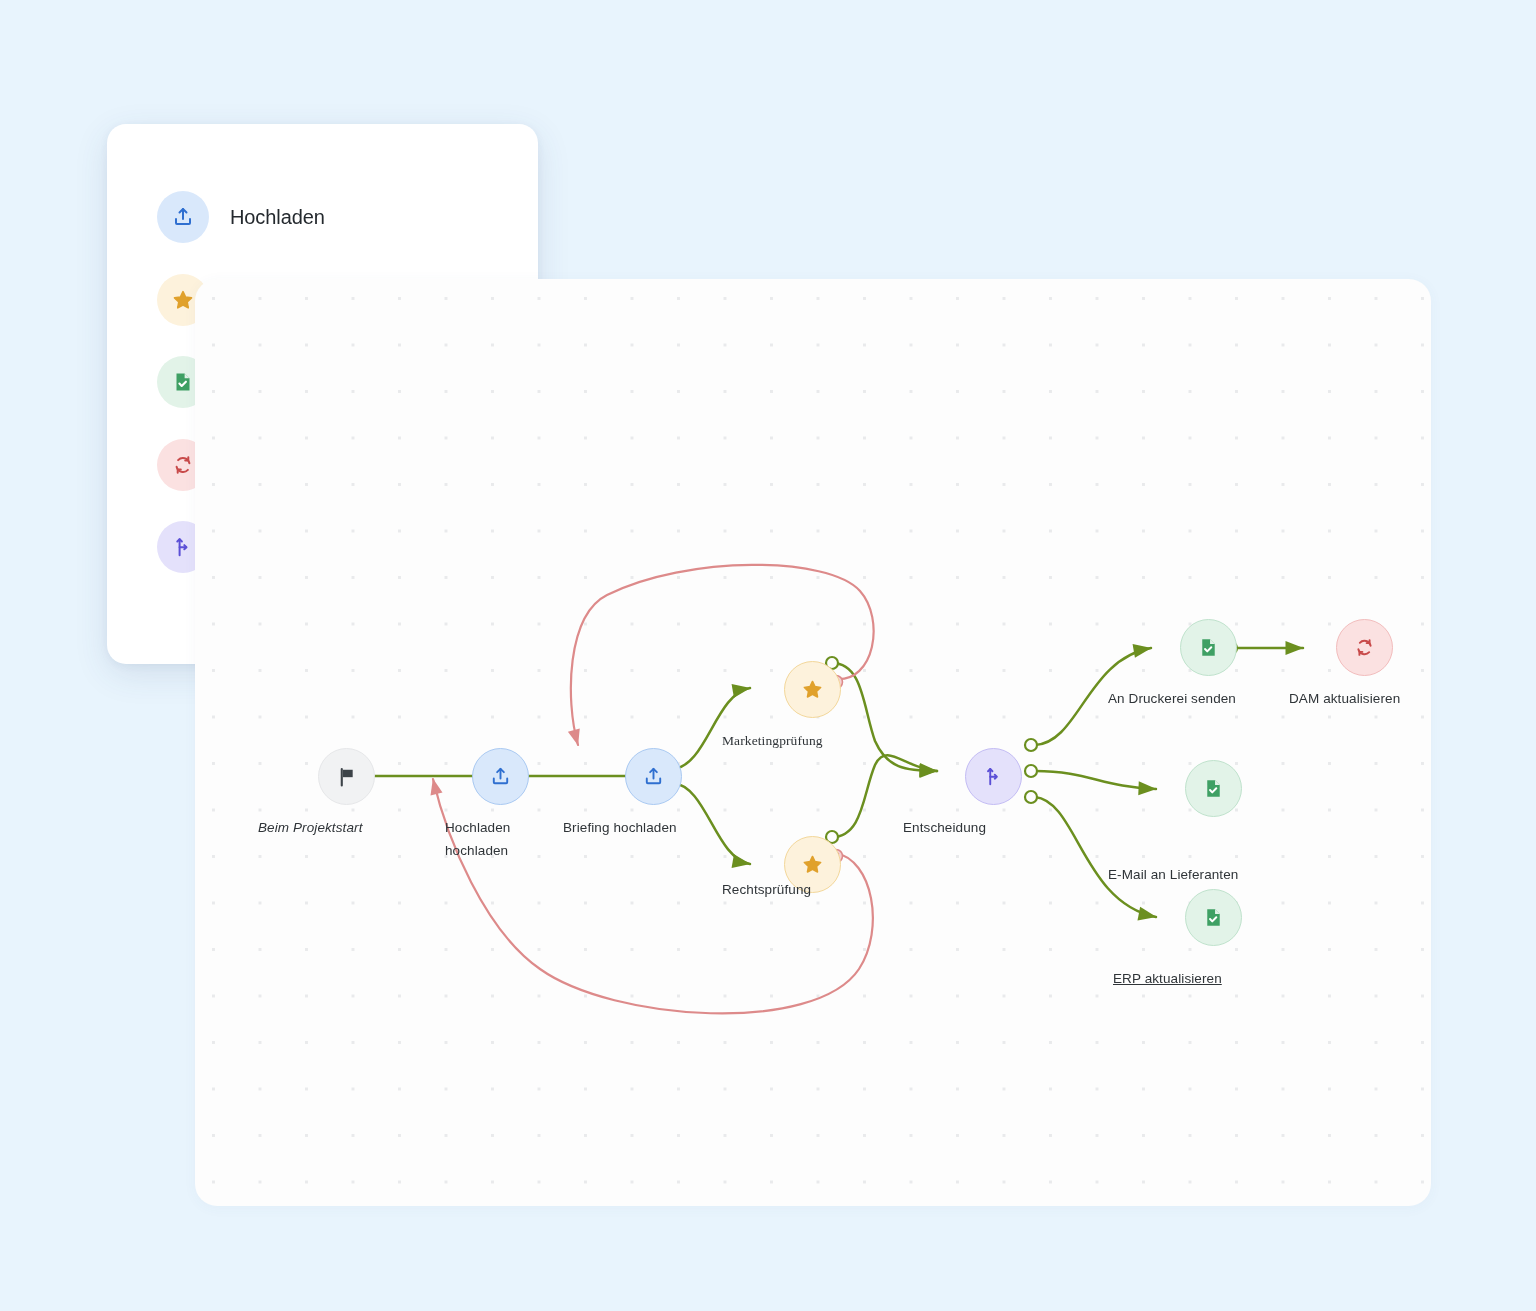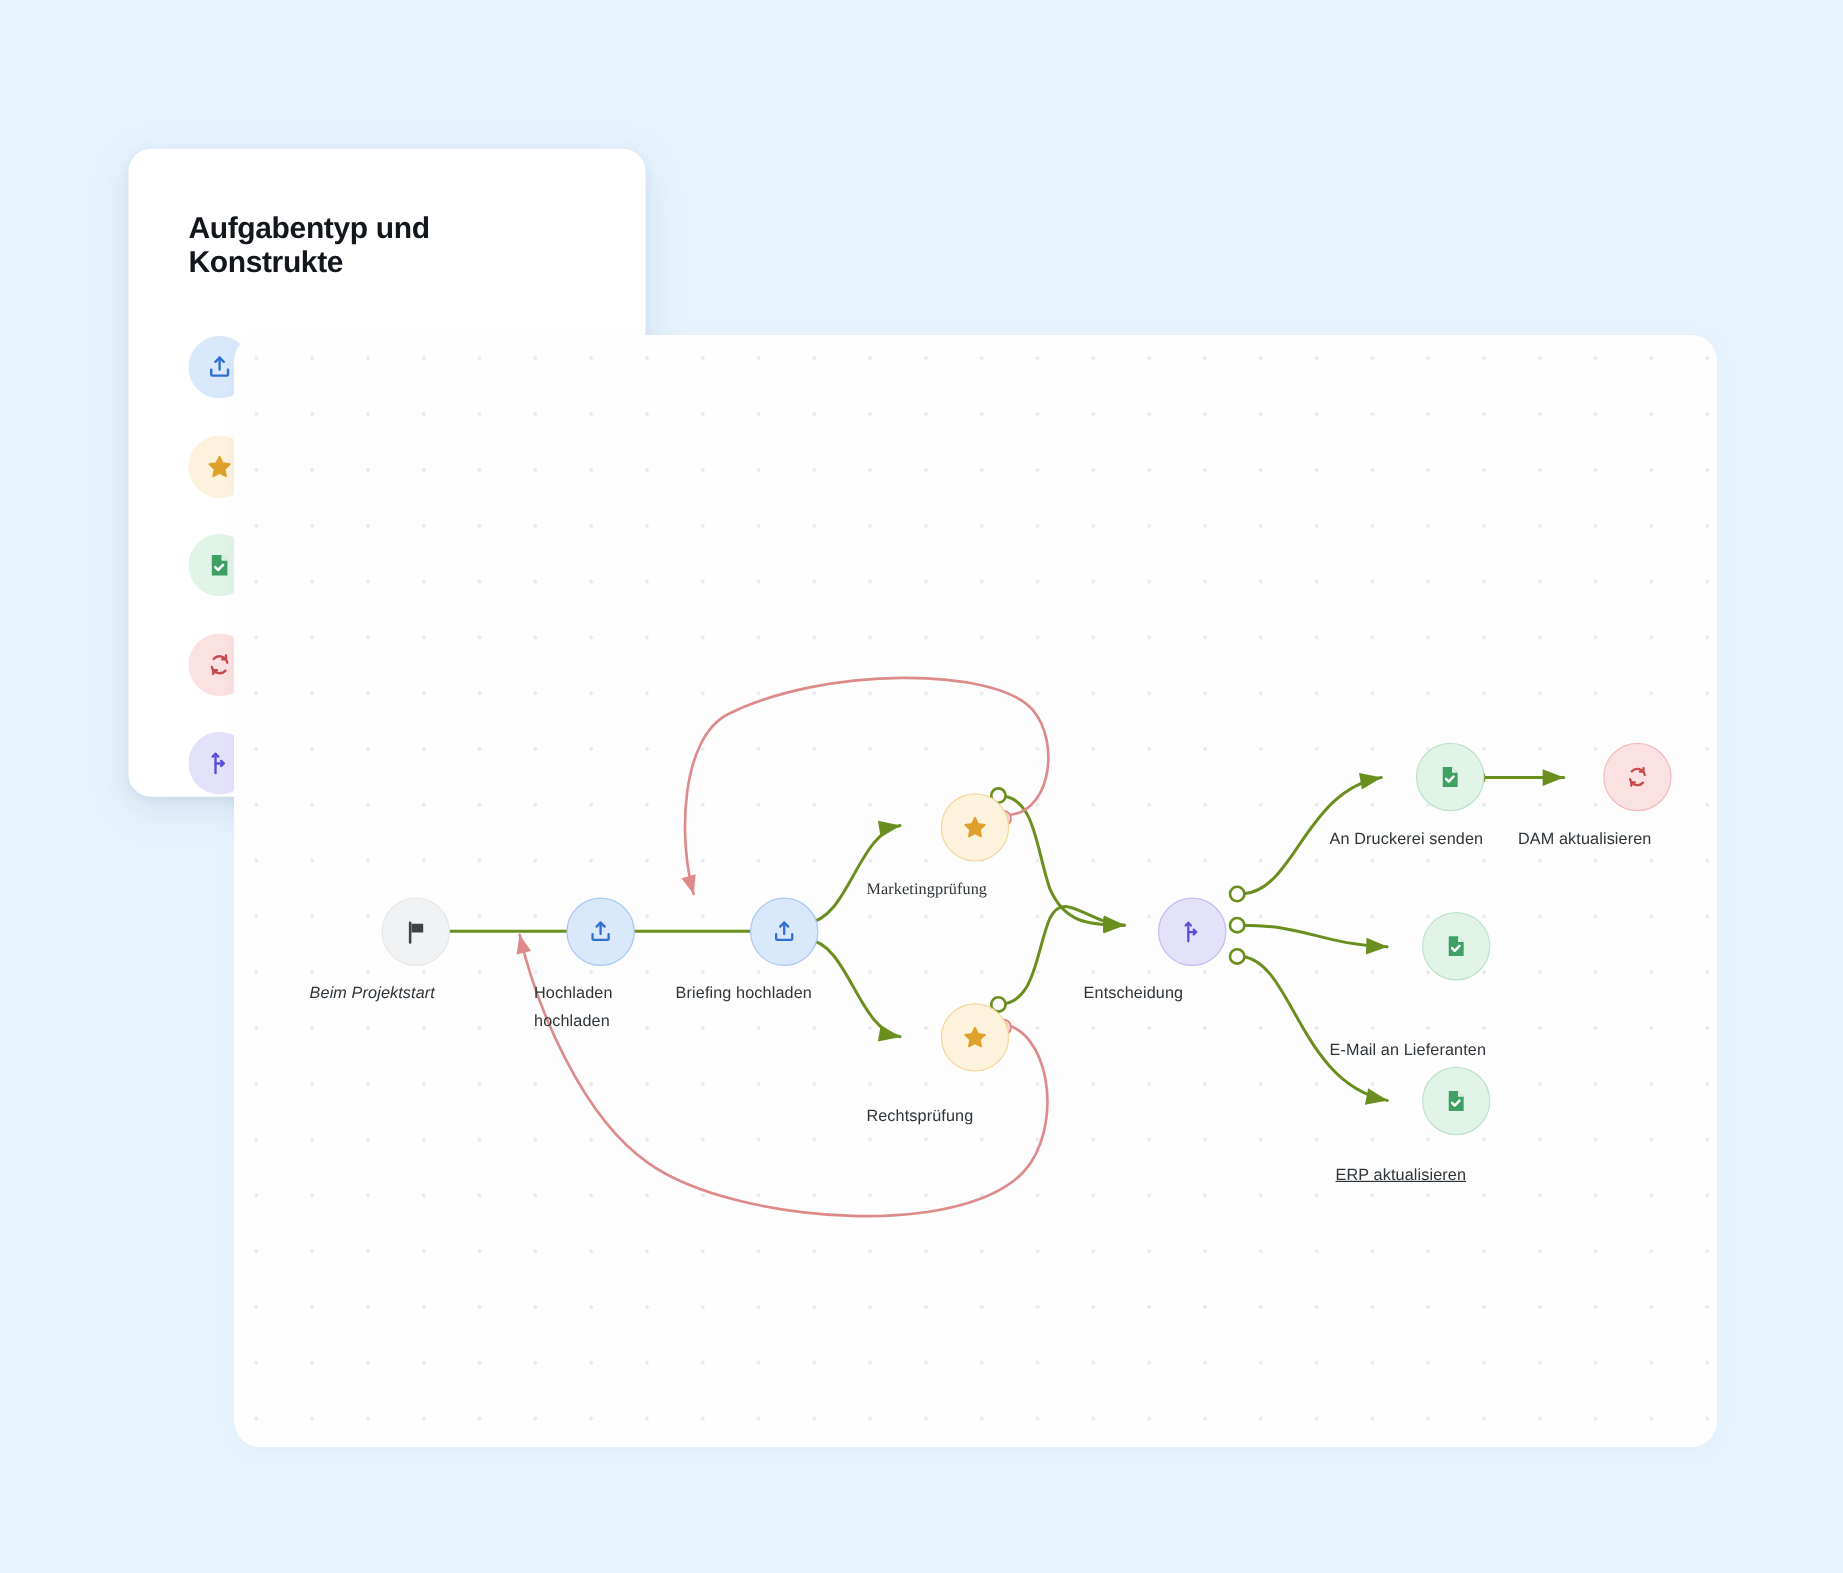--- a/index.html
+++ b/index.html
@@ -106,21 +106,20 @@
     margin-left: 21px;
     font-size: 20px;
     color: #24292e;
     letter-spacing: -0.1px;
   }
 </style>
 </head>
 <body>
 
 <div id="legend">
-  <h2>Aufgabentyp und Konstrukte</h2>
 
   <div class="legend-row">
     <span class="legend-chip n-upload">
       <svg width="24" height="24" viewBox="0 0 24 24" fill="none" stroke="#2f6fd0" stroke-width="2" stroke-linecap="round" stroke-linejoin="round">
         <path d="M12 14V4"></path>
           <path d="M8.5 7.5L12 4l3.5 3.5"></path>
           <path d="M5 14v4a1 1 0 0 0 1 1h12a1 1 0 0 0 1-1v-4"></path>
       </svg>
     </span>
     <span class="legend-label">Hochladen</span>
@@ -274,21 +273,21 @@
   </div>
   <div class="node-label" style="left:527px; top:450px; width:181px;font-family:Liberation Serif, serif;">Marketingprüfung</div>
 
   <div class="node n-review" style="left:589px; top:557px;">
     <span>
       <svg width="23" height="23" viewBox="0 0 24 24" fill="#e0a12c" stroke="#e0a12c" stroke-width="1.6" stroke-linejoin="round">
         <path d="M12 3.6l2.6 5.4 5.9.8-4.3 4.1 1.05 5.9L12 17l-5.25 2.8L7.8 13.9 3.5 9.8l5.9-.8z"></path>
       </svg>
     </span>
   </div>
-  <div class="node-label" style="left:527px; top:639px; width:181px;">Rechtsprüfung</div>
+  <div class="node-label" style="left:527px; top:599px; width:181px;">Rechtsprüfung</div>
 
   <div class="node n-decide" style="left:770px; top:469px;">
     <span>
       <svg width="23" height="23" viewBox="0 0 24 24" fill="none" stroke="#5b4fd6" stroke-width="2" stroke-linecap="round" stroke-linejoin="round">
         <path d="M8.6 20.2V4.2"></path>
           <path d="M6.3 6.5l2.3-2.3 2.3 2.3"></path>
         <path d="M8.6 12.2h6.2"></path>
           <path d="M13.3 10.1l2.2 2.1-2.2 2.1"></path>
       </svg>
     </span>
@@ -309,21 +308,21 @@
   <div class="node n-update" style="left:1141px; top:340px;">
     <span>
       <svg width="23" height="23" viewBox="0 0 24 24" fill="none" stroke="#c84a4a" stroke-width="2" stroke-linecap="round" stroke-linejoin="round">
         <path d="M18.4 10.2a6.6 6.6 0 0 0-11.3-3.1"></path>
           <path d="M17.3 4.3v3.1h-3.1"></path>
         <path d="M5.6 13.8a6.6 6.6 0 0 0 11.3 3.1"></path>
           <path d="M6.7 19.7v-3.1h3.1"></path>
       </svg>
     </span>
   </div>
-  <div class="node-label" style="left:1070px; top:408px; width:201px;">DAM aktualisieren</div>
+  <div class="node-label" style="left:1094px; top:408px; width:201px;">DAM aktualisieren</div>
 
   <div class="node n-task" style="left:990px; top:481px;">
     <span>
       <svg width="23" height="23" viewBox="0 0 24 24">
         <path d="M5.5 3.4h8.1L18.5 8.3v12.3H5.5z" fill="#3fa064"></path>
         <path d="M13.6 3.4L18.5 8.3h-4.9z" fill="#ffffff" opacity="0.85"></path>
         <path d="M8.4 13.6l2.3 2.4 4.2-4.3" fill="none" stroke="#ffffff" stroke-width="2.1" stroke-linecap="round" stroke-linejoin="round"></path>
       </svg>
     </span>
   </div>

